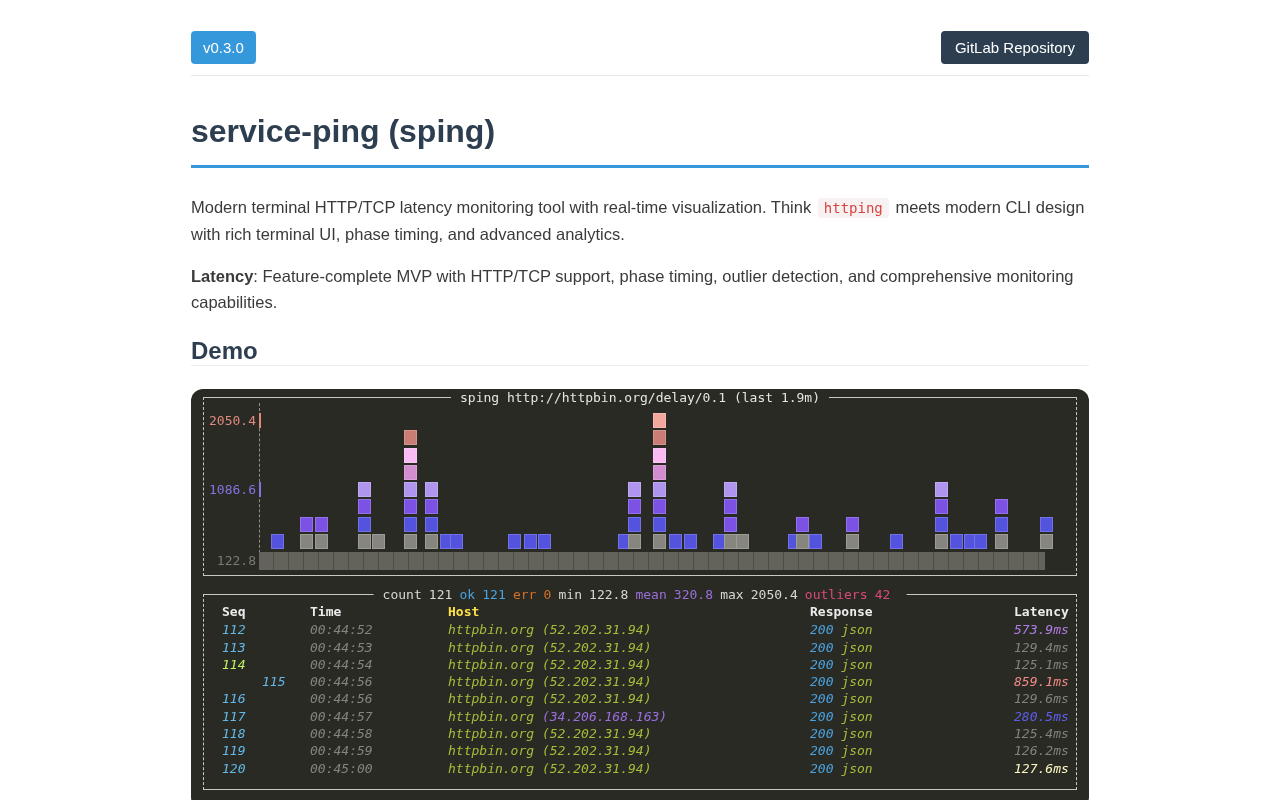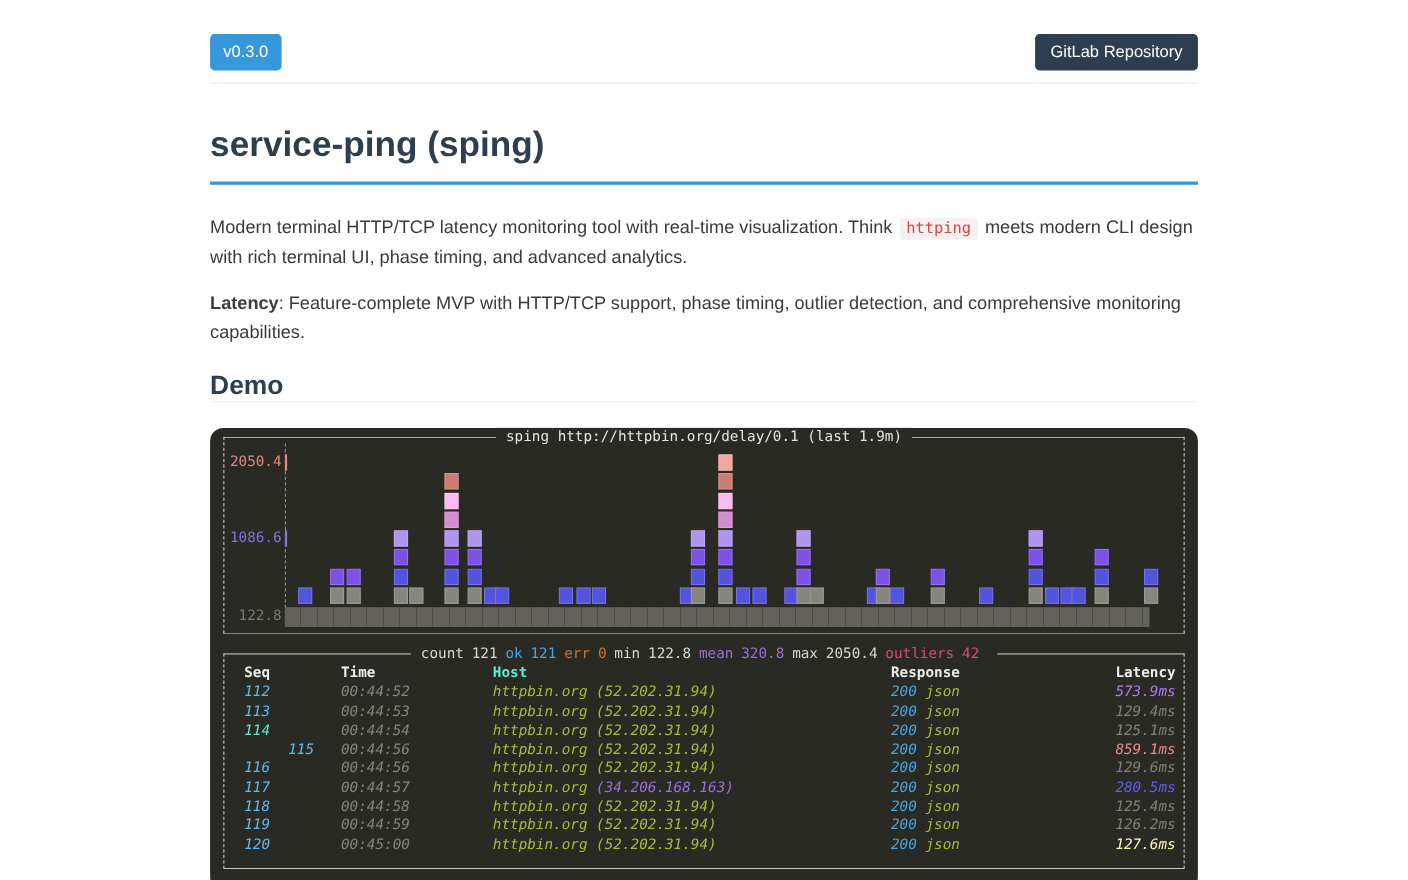--- a/index.html
+++ b/index.html
@@ -140,42 +140,42 @@
         </div>
       <div class="baseline" id="baseline-bar" style="left: 55px; top: 154px; width: 786px; height: 18px; background: repeating-linear-gradient(90deg, rgb(99, 98, 91) 0px, rgb(99, 98, 91) 14px, rgb(78, 77, 70) 14px, rgb(78, 77, 70) 15px);"></div>
     </div>
 
     <div class="panel table-panel">
       <div class="panel-title stats" id="stats-line"><span class="seg" style="color: rgb(216, 216, 210);">count</span><span class="seg" style="color: rgb(216, 216, 210);">121</span><span class="seg" style="color: rgb(74, 163, 224);">ok</span><span class="seg" style="color: rgb(74, 163, 224);">121</span><span class="seg" style="color: rgb(210, 114, 42);">err</span><span class="seg" style="color: rgb(210, 114, 42);">0</span><span class="seg" style="color: rgb(216, 216, 210);">min</span><span class="seg" style="color: rgb(216, 216, 210);">122.8</span><span class="seg" style="color: rgb(155, 111, 216);">mean</span><span class="seg" style="color: rgb(155, 111, 216);">320.8</span><span class="seg" style="color: rgb(216, 216, 210);">max</span><span class="seg" style="color: rgb(216, 216, 210);">2050.4</span><span class="seg" style="color: rgb(216, 74, 120);">outliers</span><span class="seg" style="color: rgb(216, 74, 120);">42</span></div>
       <div class="thead-wrap">
         <div class="trow thead-row" id="thead">
             <span style="color: rgb(236, 236, 236);">Seq</span>
             <span style="color: rgb(236, 236, 236);">Time</span>
-            <span style="color: #5eead4;">Host</span>
+            <span style="color: #fde047;">Host</span>
             <span style="color: rgb(236, 236, 236);">Response</span>
             <span class="lat" style="color: rgb(236, 236, 236);">Latency</span>
           </div>
       </div>
       <div class="tbody-wrap" id="tbody">
           <div class="trow">
             <span style="color: rgb(98, 184, 232);">112</span>
             <span style="color: rgb(133, 132, 124);">00:44:52</span>
             <span><span style="color: rgb(168, 188, 58);">httpbin.org </span><span style="color: rgb(168, 188, 58);">(52.202.31.94)</span></span>
             <span><span style="color: rgb(74, 163, 224);">200 </span><span style="color: rgb(168, 188, 58);">json</span></span>
             <span class="lat" style="color: rgb(176, 124, 232);">573.9ms</span>
           </div>
           <div class="trow">
             <span style="color: rgb(98, 184, 232);">113</span>
             <span style="color: rgb(133, 132, 124);">00:44:53</span>
             <span><span style="color: rgb(168, 188, 58);">httpbin.org </span><span style="color: rgb(168, 188, 58);">(52.202.31.94)</span></span>
             <span><span style="color: rgb(74, 163, 224);">200 </span><span style="color: rgb(168, 188, 58);">json</span></span>
             <span class="lat" style="color: rgb(130, 129, 122);">129.4ms</span>
           </div>
           <div class="trow">
-            <span style="color: #5eead4;">114</span>
+            <span style="color: #bef264;">114</span>
             <span style="color: rgb(133, 132, 124);">00:44:54</span>
             <span><span style="color: rgb(168, 188, 58);">httpbin.org </span><span style="color: rgb(168, 188, 58);">(52.202.31.94)</span></span>
             <span><span style="color: rgb(74, 163, 224);">200 </span><span style="color: rgb(168, 188, 58);">json</span></span>
             <span class="lat" style="color: rgb(130, 129, 122);">125.1ms</span>
           </div>
           <div class="trow">
             <span style="color: rgb(98, 184, 232); margin-left: 40px;">115</span>
             <span style="color: rgb(133, 132, 124);">00:44:56</span>
             <span><span style="color: rgb(168, 188, 58);">httpbin.org </span><span style="color: rgb(168, 188, 58);">(52.202.31.94)</span></span>
             <span><span style="color: rgb(74, 163, 224);">200 </span><span style="color: rgb(168, 188, 58);">json</span></span>

